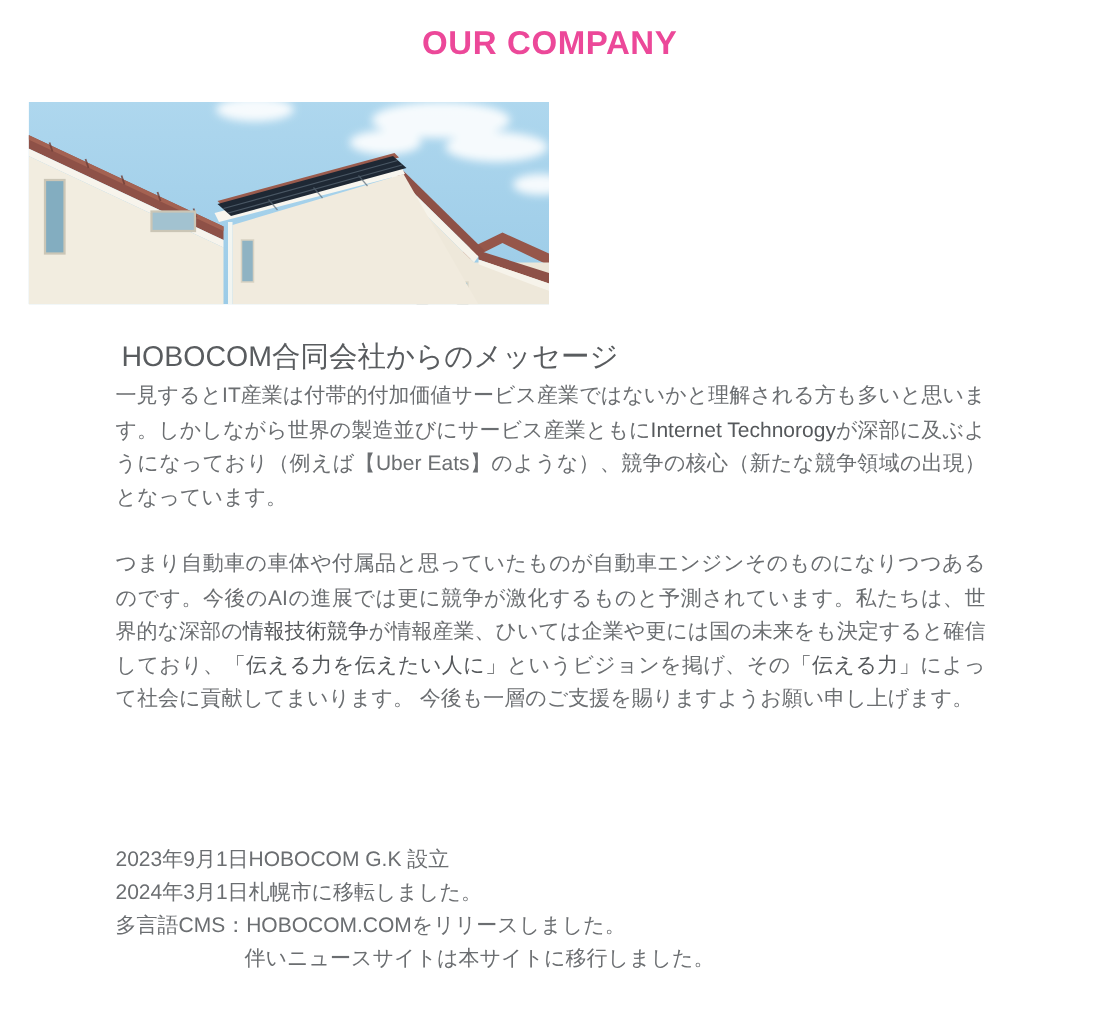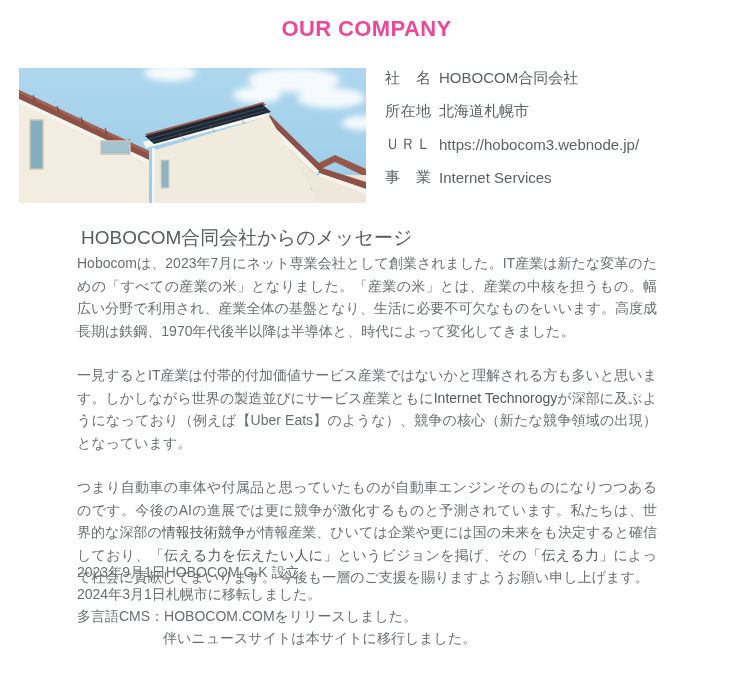--- a/index.html
+++ b/index.html
@@ -103,43 +103,24 @@
           <line x1="110" y1="71" x2="112" y2="77"></line>
         </g>
         <polygon points="0,31 130,92 130,97 0,36" fill="#f7f4ec"></polygon>
         <polygon points="0,36 130,97 130,135 0,135" fill="#f2ede0"></polygon>
         <rect x="11" y="52" width="13" height="49" fill="#83adc0" stroke="#cbc6b6" stroke-width="1.5"></rect>
         <rect x="82" y="73" width="29" height="13" fill="#a2c2d0" stroke="#cbc6b6" stroke-width="1.5"></rect>
       </g>
     </svg>
   </div>
 
-  <div class="info" id="info-list">
-      <div class="info-row">
-        <span class="info-label">社　名</span>
-        <span class="info-value">HOBOCOM合同会社</span>
-      </div>
-      <div class="info-row">
-        <span class="info-label">所在地</span>
-        <span class="info-value">北海道札幌市</span>
-      </div>
-      <div class="info-row">
-        <span class="info-label">ＵＲＬ</span>
-        <span class="info-value">https://hobocom3.webnode.jp/</span>
-      </div>
-      <div class="info-row">
-        <span class="info-label">事　業</span>
-        <span class="info-value">Internet Services</span>
-      </div>
-    </div>
 
   <h2 class="msg-heading">HOBOCOM合同会社からのメッセージ</h2>
 
   <div class="paragraphs" id="paragraphs">
-      <p><span>Hobocomは、2023年7月にネット専業会社として創業されました。IT産業は新たな変革のための「すべての産業の米」となりました。「産業の米」とは、産業の中核を担うもの。幅広い分野で利用され、産業全体の基盤となり、生活に必要不可欠なものをいいます。高度成長期は鉄鋼、1970年代後半以降は半導体と、時代によって変化してきました。</span></p>
       <p><span>一見するとIT産業は付帯的付加価値サービス産業ではないかと理解される方も多いと思います。しかしながら世界の製造並びにサービス産業ともに</span><b>Internet Technorogy</b><span>が深部に及ぶようになっており（例えば【Uber Eats】のような）、競争の核心（新たな競争領域の出現）となっています。</span></p>
       <p><span>つまり自動車の車体や付属品と思っていたものが自動車エンジンそのものになりつつあるのです。今後のAIの進展では更に競争が激化するものと予測されています。私たちは、世界的な深部の</span><b>情報技術競争</b><span>が情報産業、ひいては企業や更には国の未来をも決定すると確信しており、</span><b>「伝える力を伝えたい人に」</b><span>というビジョンを掲げ、その</span><b>「伝える力」</b><span>によって社会に貢献してまいります。 今後も一層のご支援を賜りますようお願い申し上げます。</span></p>
     </div>
 
   <div class="timeline" id="timeline">
       <div class="tl-row">
         <span class="tl-date">2023年9月1日</span>
         <span class="tl-text">HOBOCOM G.K 設立</span>
       </div>
       <div class="tl-row">

